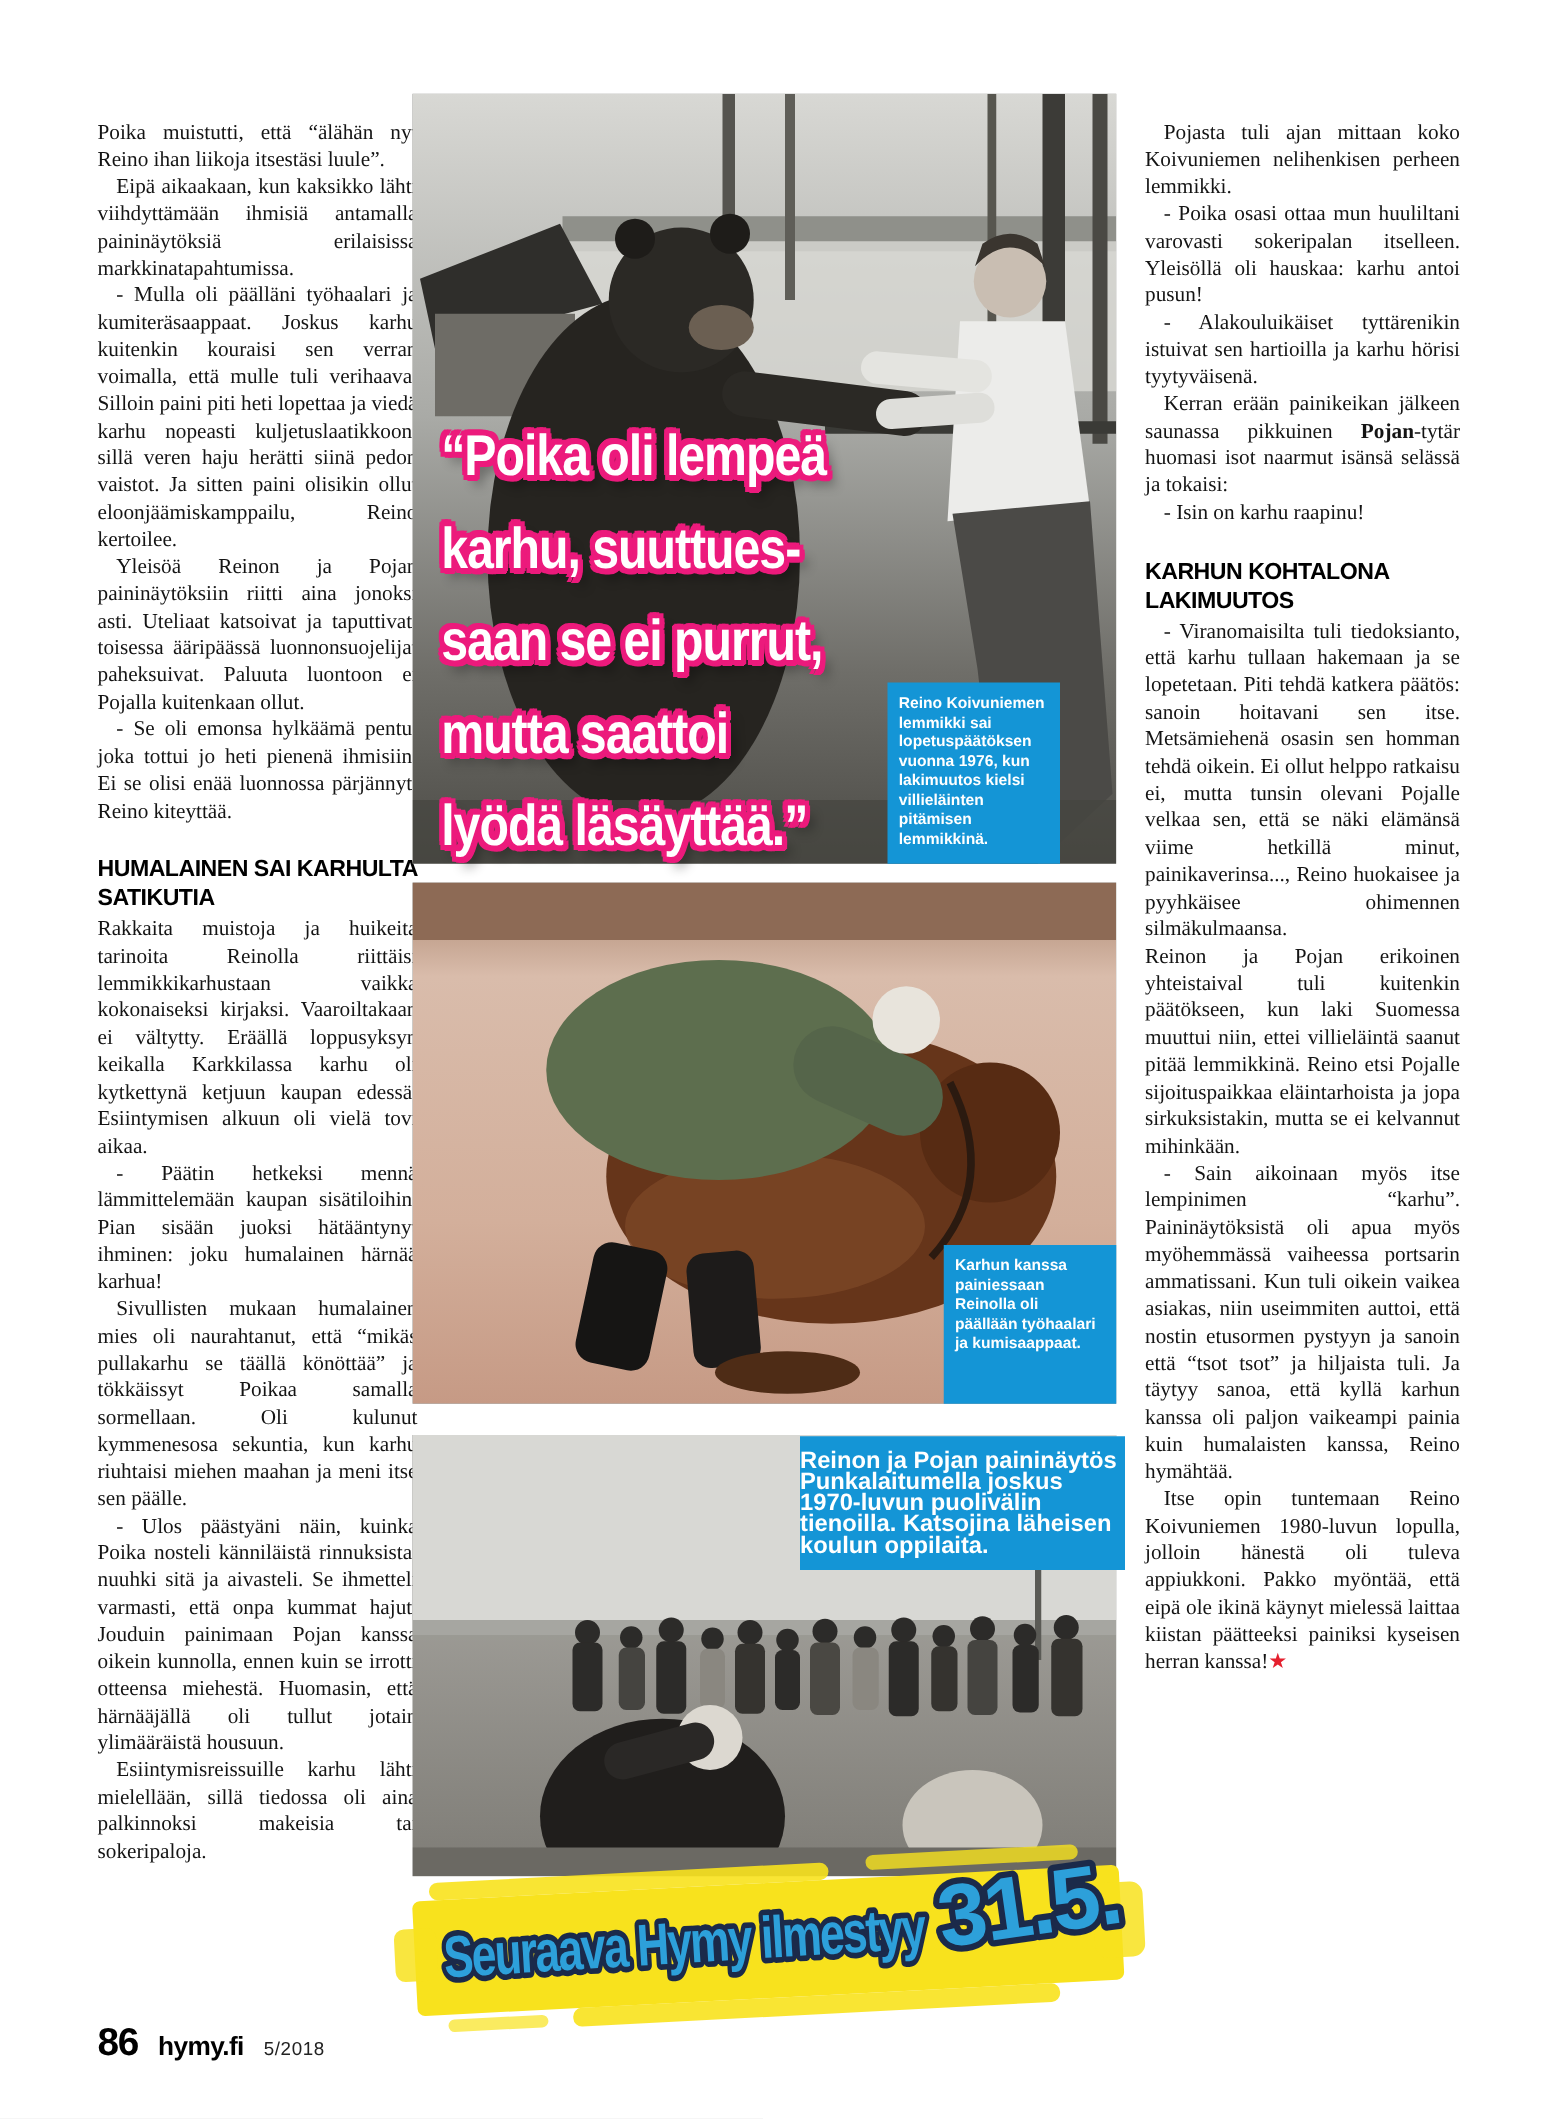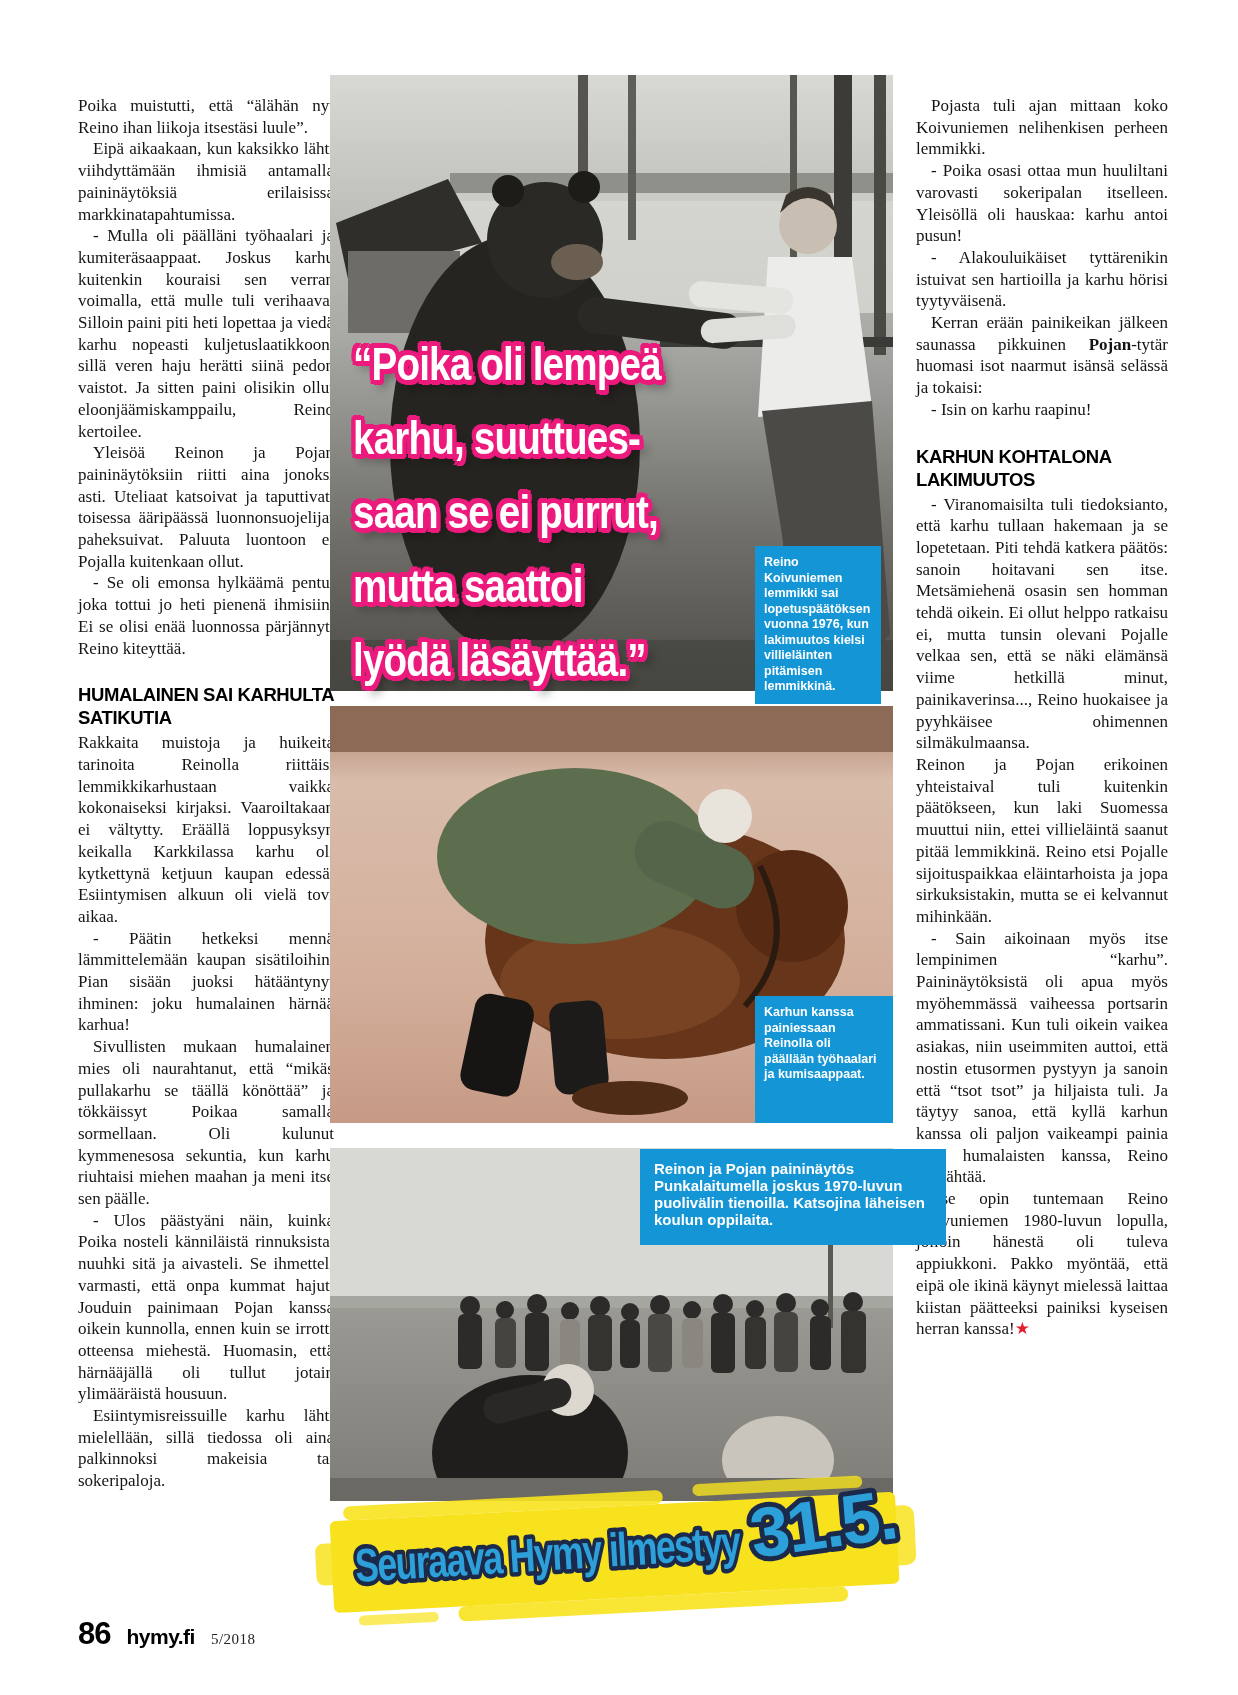--- a/index.html
+++ b/index.html
@@ -17,43 +17,43 @@
   
   .photo{position:absolute;overflow:hidden;background:#9a9a96;}
   #photo1{left:330px;top:75px;width:563px;height:616px;}
   #photo2{left:330px;top:706px;width:563px;height:417px;}
   #photo3{left:330px;top:1148px;width:563px;height:353px;}
   .photo svg{display:block;width:100%;height:100%;}
   
   .caption{position:absolute;box-sizing:border-box;background:#1495d6;color:#fff;
            font-family:"Liberation Sans", sans-serif;font-weight:bold;
            font-size:12.5px;line-height:15.5px;padding:9px 9px;z-index:6;}
-  #caption1{left:755px;top:546px;width:126px;min-height:145px;}
+  #caption1{left:710px;top:546px;width:138px;min-height:145px;}
   #caption2{left:755px;top:996px;width:138px;min-height:127px;}
-  #caption3{left:640px;top:1149px;width:306px;min-height:96px;font-size:15px;line-height:17px;padding:11px 14px;}
+  #caption3{left:640px;top:1149px;width:260px;min-height:96px;font-size:19px;line-height:17px;padding:11px 0;}
   
   .pull-quote{position:absolute;left:353px;top:336px;z-index:5;}
   .pq-line{font-family:"Liberation Sans", sans-serif;font-weight:bold;font-size:46px;
            letter-spacing:-1px;color:#fff;white-space:nowrap;height:74px;line-height:56px;
            transform:scaleX(.84);transform-origin:left;
            text-shadow:
              -4px -4px 0 #ec1a7c, 4px -4px 0 #ec1a7c, -4px 4px 0 #ec1a7c, 4px 4px 0 #ec1a7c,
              -5px 0 0 #ec1a7c, 5px 0 0 #ec1a7c, 0 -5px 0 #ec1a7c, 0 5px 0 #ec1a7c,
              -3px -5px 0 #ec1a7c, 3px 5px 0 #ec1a7c, 5px 3px 0 #ec1a7c, -5px -3px 0 #ec1a7c,
              7px 8px 10px rgba(0,0,0,.45);}
   
   .banner{position:absolute;left:316px;top:1440px;width:612px;height:220px;z-index:7;}
   .banner svg{display:block;width:100%;height:100%;overflow:visible;}
   .banner text{font-family:"Liberation Sans", sans-serif;font-weight:bold;letter-spacing:-2px;}
   
   .footer{position:absolute;left:78px;top:1616px;display:flex;align-items:baseline;gap:16px;
           font-family:"Liberation Sans", sans-serif;color:#000;}
   .footer .num{font-size:31px;font-weight:bold;letter-spacing:-1px;}
   .footer .site{font-size:21px;font-weight:bold;letter-spacing:-0.5px;}
-  .footer .issue{font-size:15px;letter-spacing:0.5px;color:#222;font-family:Liberation Serif, serif;}
+  .footer .issue{font-size:15px;letter-spacing:0.5px;color:#222;}
 </style>
 </head>
 <body>
 
 <div class="page">
 
   <div class="col col-left">
     <p class="body">Poika muistutti, että “älähän nyt Reino ihan liikoja itsestäsi luule”.</p>
     <p class="body indent">Eipä aikaakaan, kun kaksikko lähti viihdyttämään ihmisiä antamalla paininäytöksiä erilaisissa markkinatapahtumissa.</p>
     <p class="body indent">- Mulla oli päälläni työhaalari ja kumiteräsaappaat. Joskus karhu kuitenkin kouraisi sen verran voimalla, että mulle tuli verihaava. Silloin paini piti heti lopettaa ja viedä karhu nopeasti kuljetuslaatikkoon, sillä veren haju herätti siinä pedon vaistot. Ja sitten paini olisikin ollut eloonjäämiskamppailu, Reino kertoilee.</p>

